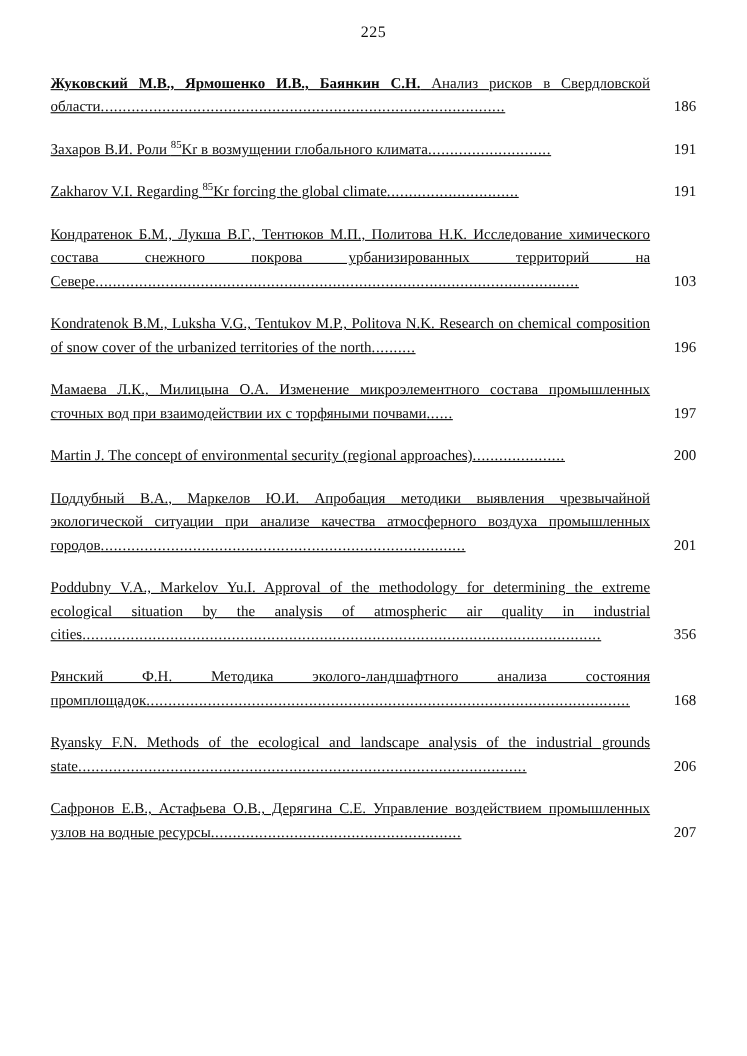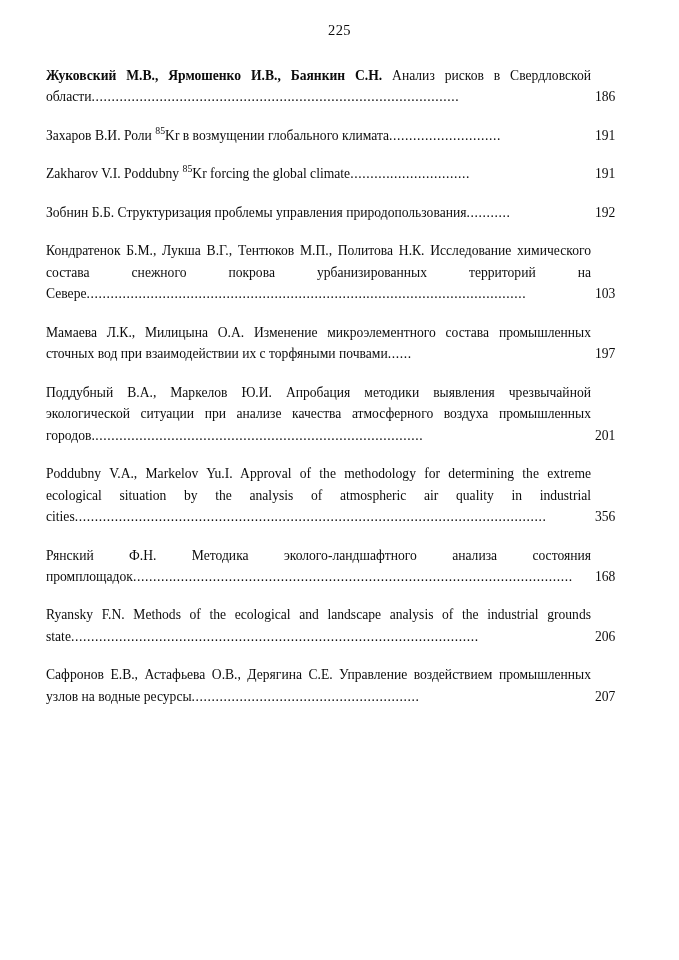--- a/index.html
+++ b/index.html
@@ -31,37 +31,38 @@
   .toc {
     display: block;
   }
   .entry {
     margin-bottom: 16px;
     font-size: 13.6px;
     line-height: 1.58;
   }
   .entry-inner {
     position: relative;
+    text-decoration: underline;
   }
   .entry-text {
     display: block;
     text-align: justify;
     text-justify: inter-word;
     padding-right: 42px;
   }
   .entry-text .dots {
     letter-spacing: 0.6px;
   }
   .page-ref {
     position: absolute;
     right: 0;
     bottom: 0;
     font-size: 13.6px;
     width: 38px;
-    text-align: left;
+    text-align: right;
   }
   .bold {
     font-weight: bold;
   }
   sup {
     font-size: 0.72em;
     vertical-align: super;
     line-height: 0;
   }
   .single-line .entry-text {
@@ -88,49 +89,55 @@
 
     <div class="entry gap-md single-line">
       <div class="entry-inner">
         <span class="entry-text"><span>Захаров В.И. Роли </span><sup>85</sup><span>Kr в возмущении глобального климата</span><span class="dots">............................</span></span>
         <span class="page-ref">191</span>
       </div>
     </div>
 
     <div class="entry gap-md single-line">
       <div class="entry-inner">
-        <span class="entry-text"><span>Zakharov V.I. Poddubny </span><sup>85</sup><span>Kr forcing the global climate</span><span class="dots">..............................</span></span>
+        <span class="entry-text"><span>Zakharov V.I. Regarding </span><sup>85</sup><span>Kr forcing the global climate</span><span class="dots">..............................</span></span>
         <span class="page-ref">191</span>
       </div>
     </div>
 
-    <div class="entry gap-md single-line">
-      <div class="entry-inner">
-        <span class="entry-text"><span>Зобнин Б.Б. Структуризация проблемы управления природопользования</span><span class="dots">...........</span></span>
-        <span class="page-ref">192</span>
-      </div>
-    </div>
 
 
     <div class="entry gap-md">
       <div class="entry-inner">
         <span class="entry-text"><span>Кондратенок Б.М., Лукша В.Г., Тентюков М.П., Политова Н.К. Исследование химического состава снежного покрова урбанизированных территорий на Севере</span><span class="dots">..............................................................................................................</span></span>
         <span class="page-ref">103</span>
       </div>
     </div>
 
+    <div class="entry gap-md">
+      <div class="entry-inner">
+        <span class="entry-text"><span>Kondratenok B.M., Luksha V.G., Tentukov M.P., Politova N.K. Research on chemical composition of snow cover of the urbanized territories of the north</span><span class="dots">..........</span></span>
+        <span class="page-ref">196</span>
+      </div>
+    </div>
 
     <div class="entry gap-md">
       <div class="entry-inner">
         <span class="entry-text"><span>Мамаева Л.К., Милицына О.А. Изменение микроэлементного состава промышленных сточных вод при взаимодействии их с торфяными почвами</span><span class="dots">......</span></span>
         <span class="page-ref">197</span>
       </div>
     </div>
 
 
+    <div class="entry gap-md single-line">
+      <div class="entry-inner">
+        <span class="entry-text"><span>Martin J. The concept of environmental security (regional approaches)</span><span class="dots">.....................</span></span>
+        <span class="page-ref">200</span>
+      </div>
+    </div>
 
     <div class="entry gap-md">
       <div class="entry-inner">
         <span class="entry-text"><span>Поддубный В.А., Маркелов Ю.И. Апробация методики выявления чрезвычайной экологической ситуации при анализе качества атмосферного воздуха промышленных городов</span><span class="dots">...................................................................................</span></span>
         <span class="page-ref">201</span>
       </div>
     </div>
 
     <div class="entry gap-md">
       <div class="entry-inner">

